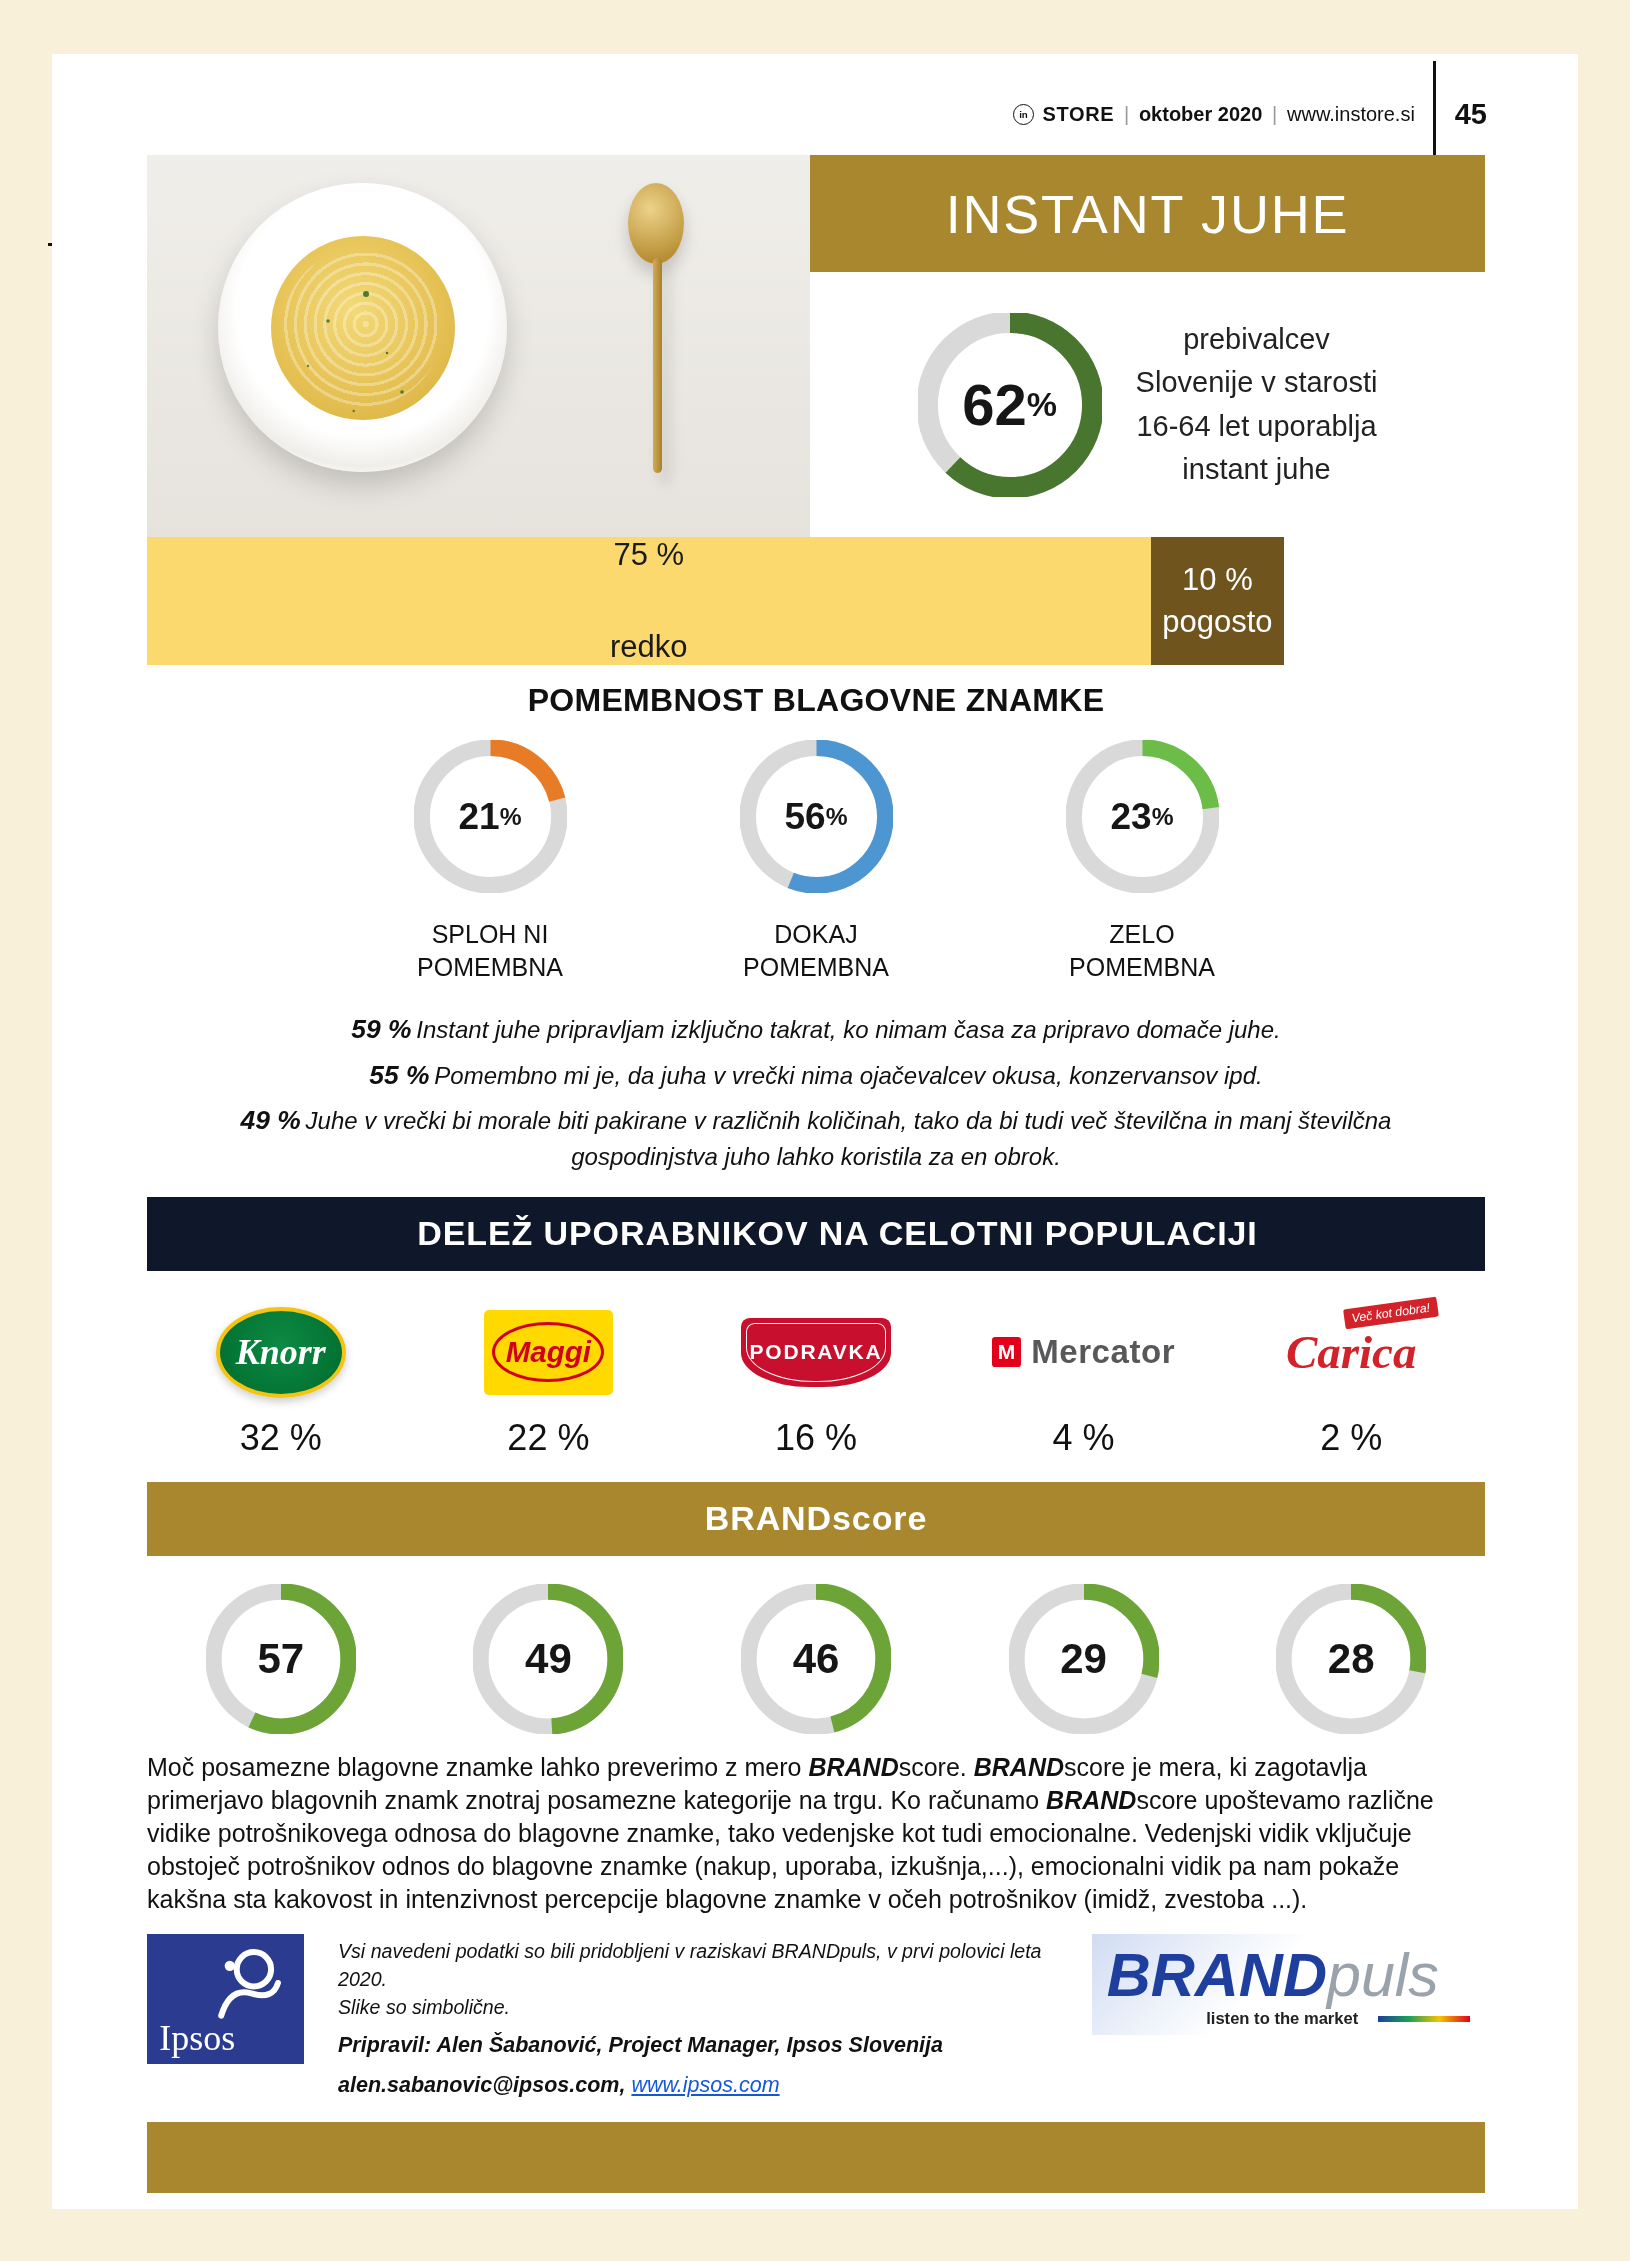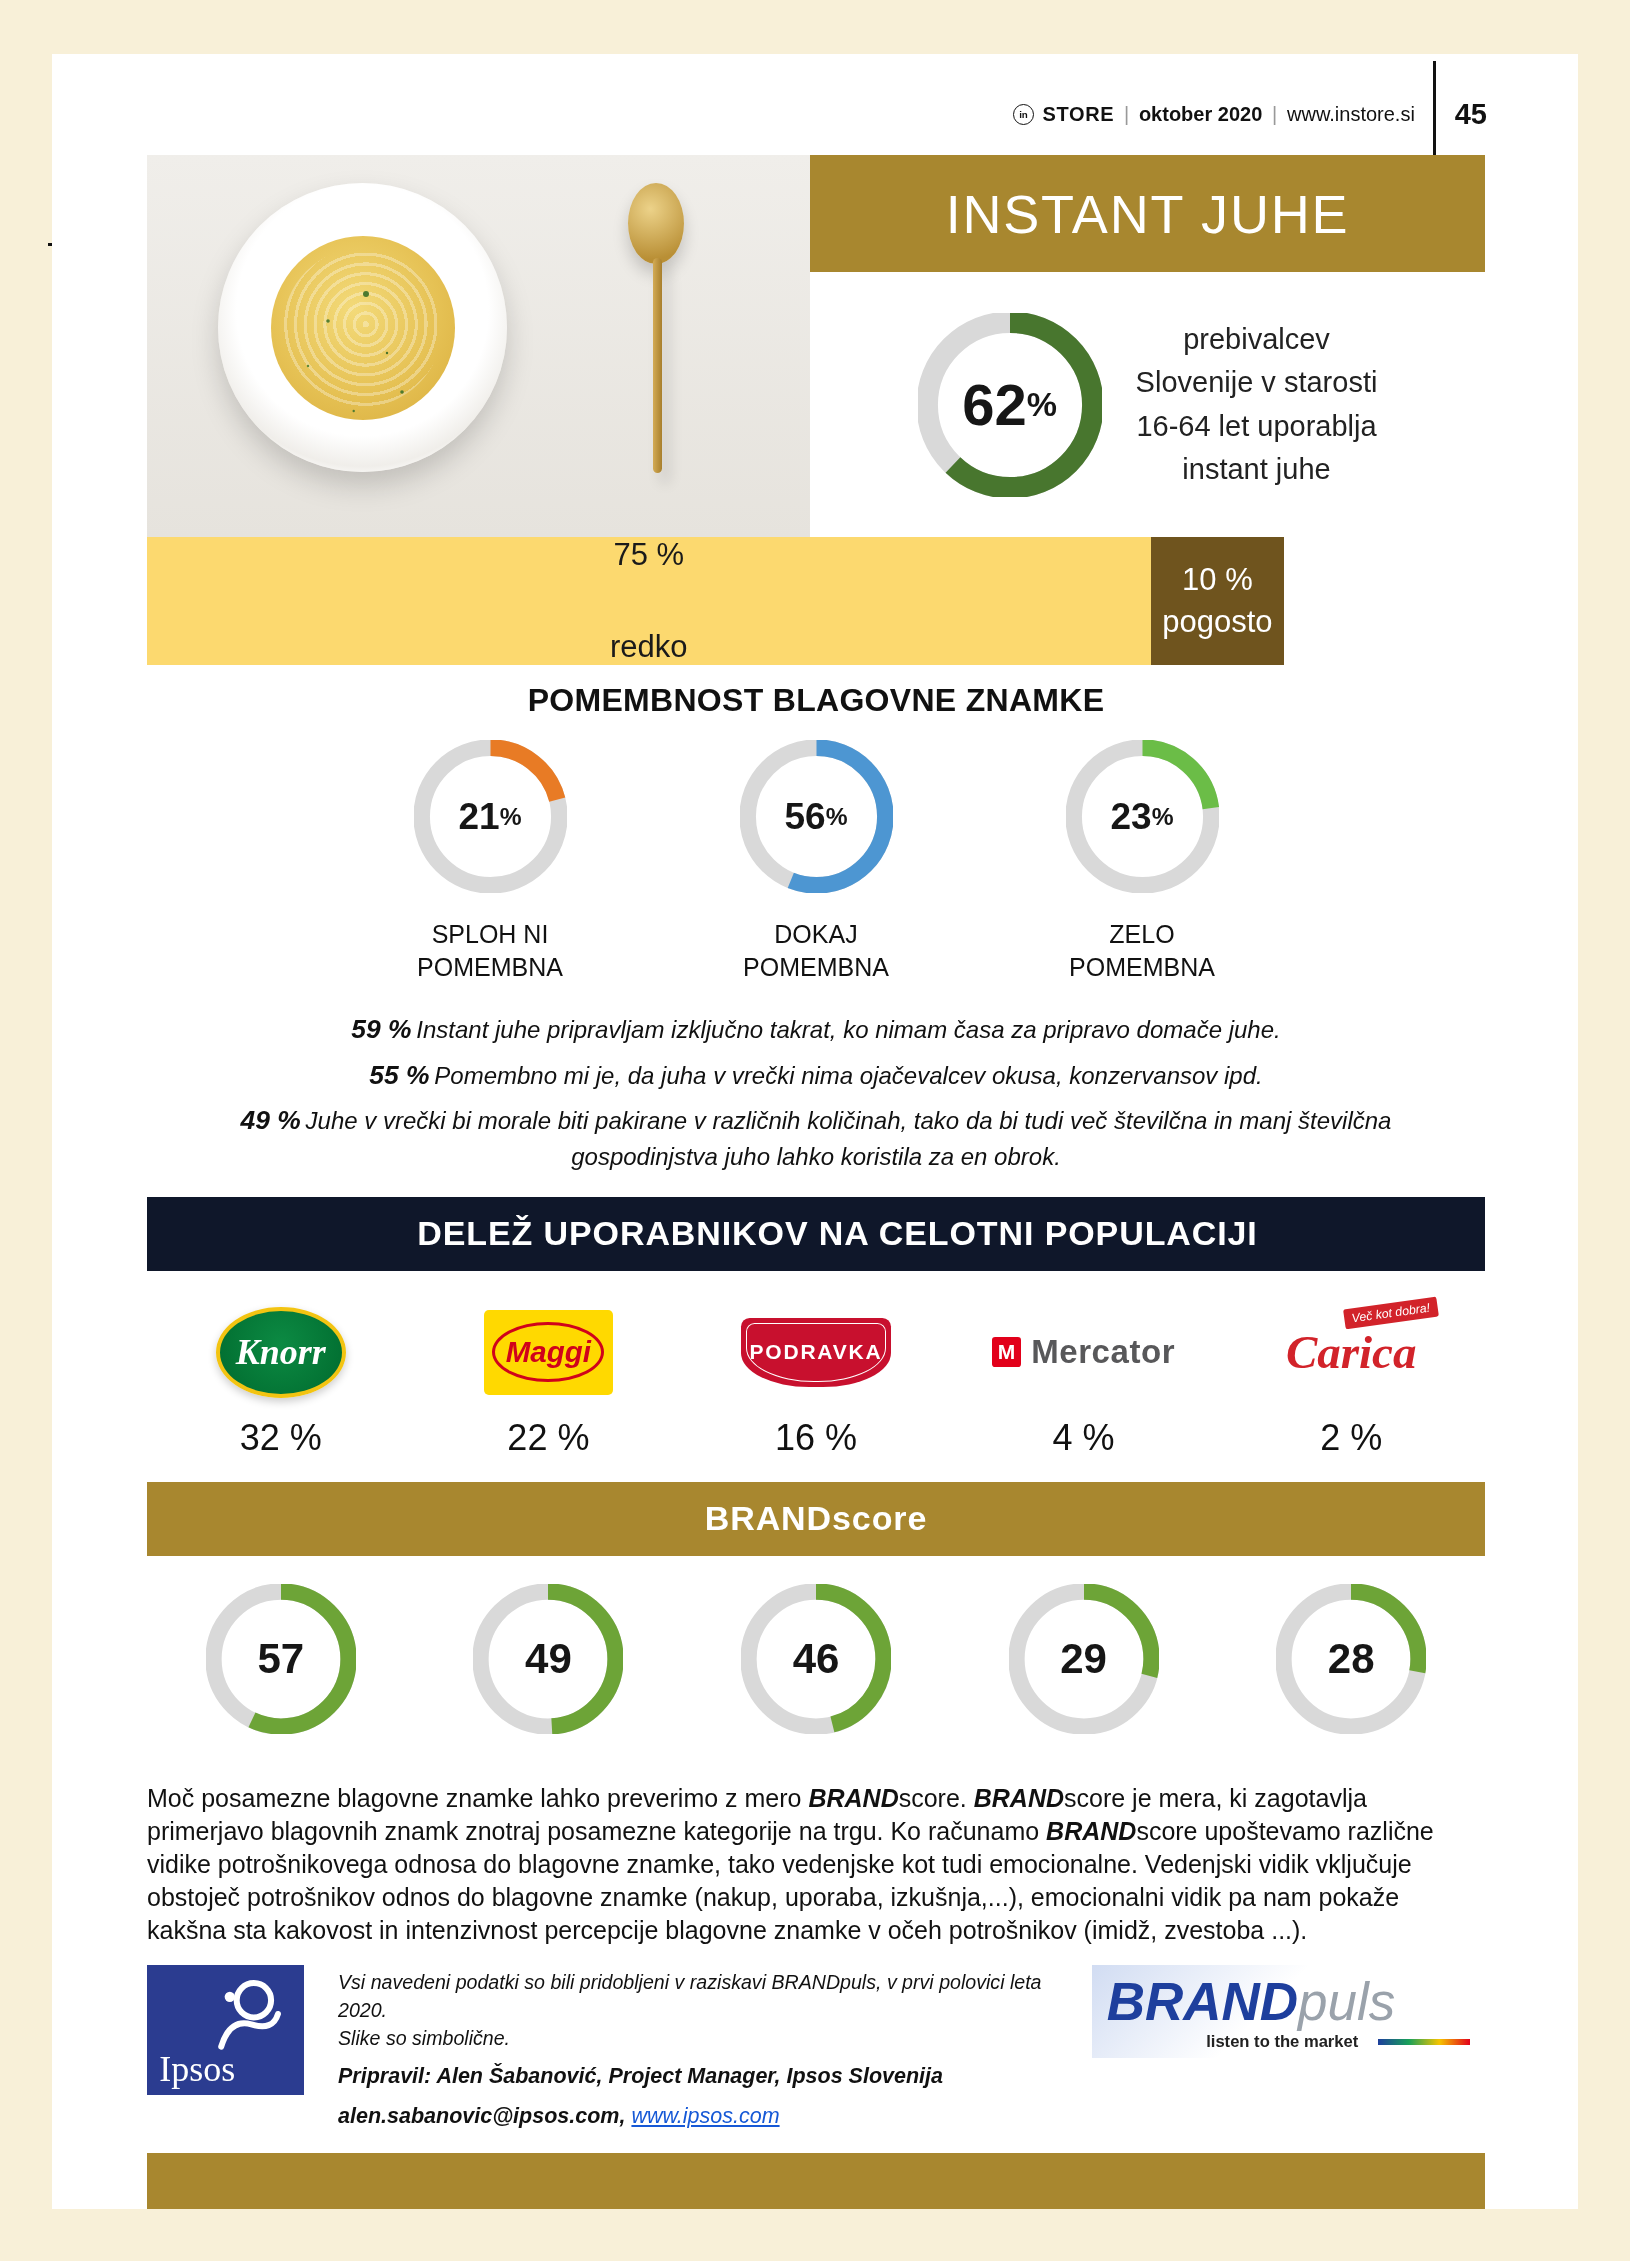--- a/index.html
+++ b/index.html
@@ -102,35 +102,35 @@
   .logo-carica { position: relative; }
   .carica-text { font-family: "Liberation Serif", serif; font-style: italic; font-weight: bold; color: #d2232a; font-size: 47px; }
   .carica-flag { position: absolute; top: -22px; right: -21px; background: #d2232a; color: #fff; font-size: 12.3px; font-style: italic;
                  padding: 3.1px 7.4px; border-radius: 2.5px; transform: rotate(-8deg); white-space: nowrap; }
 
   
   .score-row { display: flex; margin-top: 28px; }
   .score-col { width: 268px; display: flex; justify-content: center; }
 
   
-  .bs-paragraph { margin-top: 48px; font-size: 25px; line-height: 1.32; color: #111; }
+  .bs-paragraph { margin-top: 17px; font-size: 25px; line-height: 1.32; color: #111; }
   .bi { font-weight: bold; font-style: italic; }
 
   
   .footer { margin-top: 18.4px; display: flex; align-items: flex-start; }
   .ipsos-logo { position: relative; width: 157px; height: 130px; background: #2b3c90; flex: none; }
   .ipsos-face { position: absolute; right: 11px; top: 6.1px; width: 92px; height: 86px; }
   .ipsos-text { position: absolute; left: 12.3px; bottom: 4.9px; color: #fff; font-size: 36px; font-family: "Liberation Serif", serif; }
   .footer-text { margin-left: 34px; flex: 1; padding-top: 2.5px; color: #111; }
   .ft-line { font-style: italic; font-size: 19.6px; line-height: 1.45; }
   .ft-bold { margin-top: 8.6px; font-weight: bold; font-style: italic; font-size: 21.5px; line-height: 1.45; }
   .link { color: #1558d6; text-decoration: underline; font-weight: normal; font-style: italic; }
   .brandpuls { width: 393px; margin-left: 12.3px; padding: 8.6px 14.7px 6.1px; position: relative;
                background: linear-gradient(135deg, rgba(90,130,210,.28), rgba(255,255,255,0) 45%); }
-  .bp-word { font-size: 53px; font-style: italic; line-height: 1.05; white-space: nowrap; }
+  .bp-word { font-size: 61px; font-style: italic; line-height: 1.05; white-space: nowrap; }
   .bp-brand { font-weight: bold; color: #1e3f9d; }
   .bp-puls { font-weight: 400; color: #9aa2ab; }
   .bp-tagline { display: flex; justify-content: flex-end; align-items: center; gap: 20px; margin-top: 2.5px; }
   .bp-tag-text { font-size: 16.6px; font-weight: bold; color: #222; }
   .bp-bar { width: 92px; height: 6.1px; background: linear-gradient(90deg, #1e3f9d, #18a05a, #f5c400, #e2001a); }
 
   .bottom-bar { margin-top: 21px; height: 71px; }
 </style>
 </head>
 <body>

